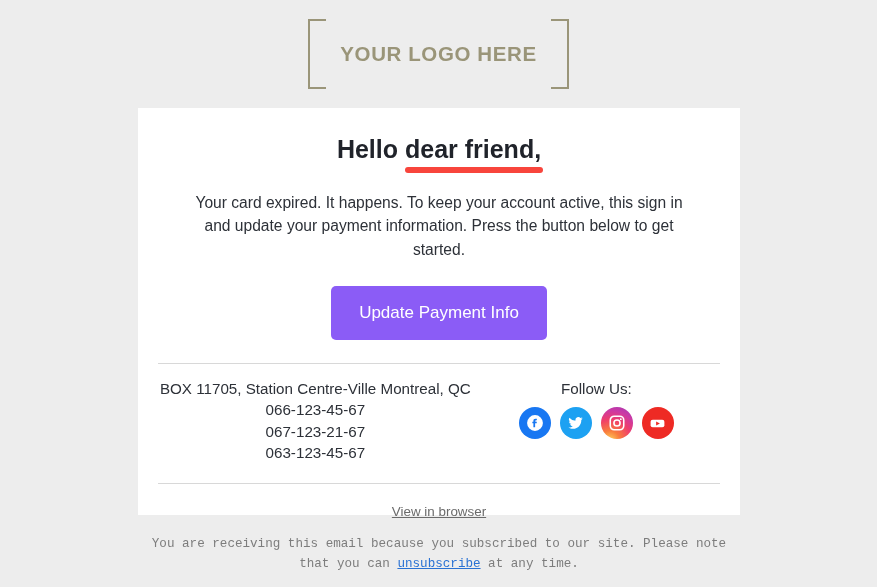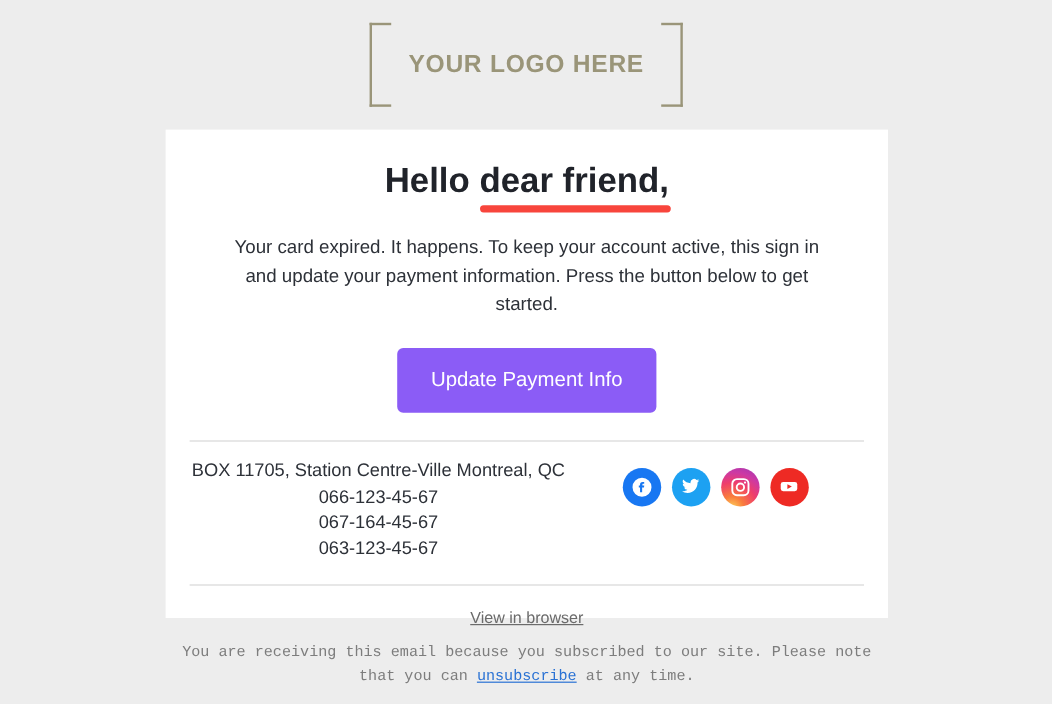--- a/index.html
+++ b/index.html
@@ -67,21 +67,21 @@
     width: 602px;
     height: 407px;
     background: #ffffff;
     box-sizing: border-box;
   }
 
   .headline {
     margin: 0;
     padding-top: 28px;
     text-align: center;
-    font-size: 29px;
+    font-size: 25px;
     font-weight: bold;
     color: #20232a;
     line-height: 1.1;
   }
   .headline .hl-underlined {
     position: relative;
     display: inline-block;
   }
   .headline .hl-underlined::after {
     content: "";
@@ -242,25 +242,26 @@
       <button class="cta-button">Update Payment Info</button>
     </div>
 
     <hr class="divider">
 
     <div class="footer-cols">
 
       <div class="col-contact">
         <span class="contact-line">BOX 11705, Station Centre-Ville Montreal, QC</span>
         <span class="contact-line">066-123-45-67</span>
-        <span class="contact-line">067-164-45-67</span>
+        <span class="contact-line">067-123-21-67</span>
         <span class="contact-line">063-123-45-67</span>
       </div>
 
       <div class="col-follow">
+        <span class="contact-line">Follow Us:</span>
 
         <div class="social-row">
 
           <span class="social-icon facebook">
             <svg width="20" height="20" viewBox="0 0 24 24" aria-hidden="true">
               <path fill="#ffffff" d="M12 2.5A9.5 9.5 0 1 0 12 21.5 9.5 9.5 0 0 0 12 2.5Zm1.25 9.75h-1.1V17h-2.1v-4.75H8.8v-1.9h1.25V9.2c0-1.55.72-2.45 2.55-2.45h1.6v1.9h-1.02c-.63 0-.78.24-.78.79v.91h1.82l-.22 1.9Z"></path>
             </svg>
           </span>
 
           <span class="social-icon twitter">

